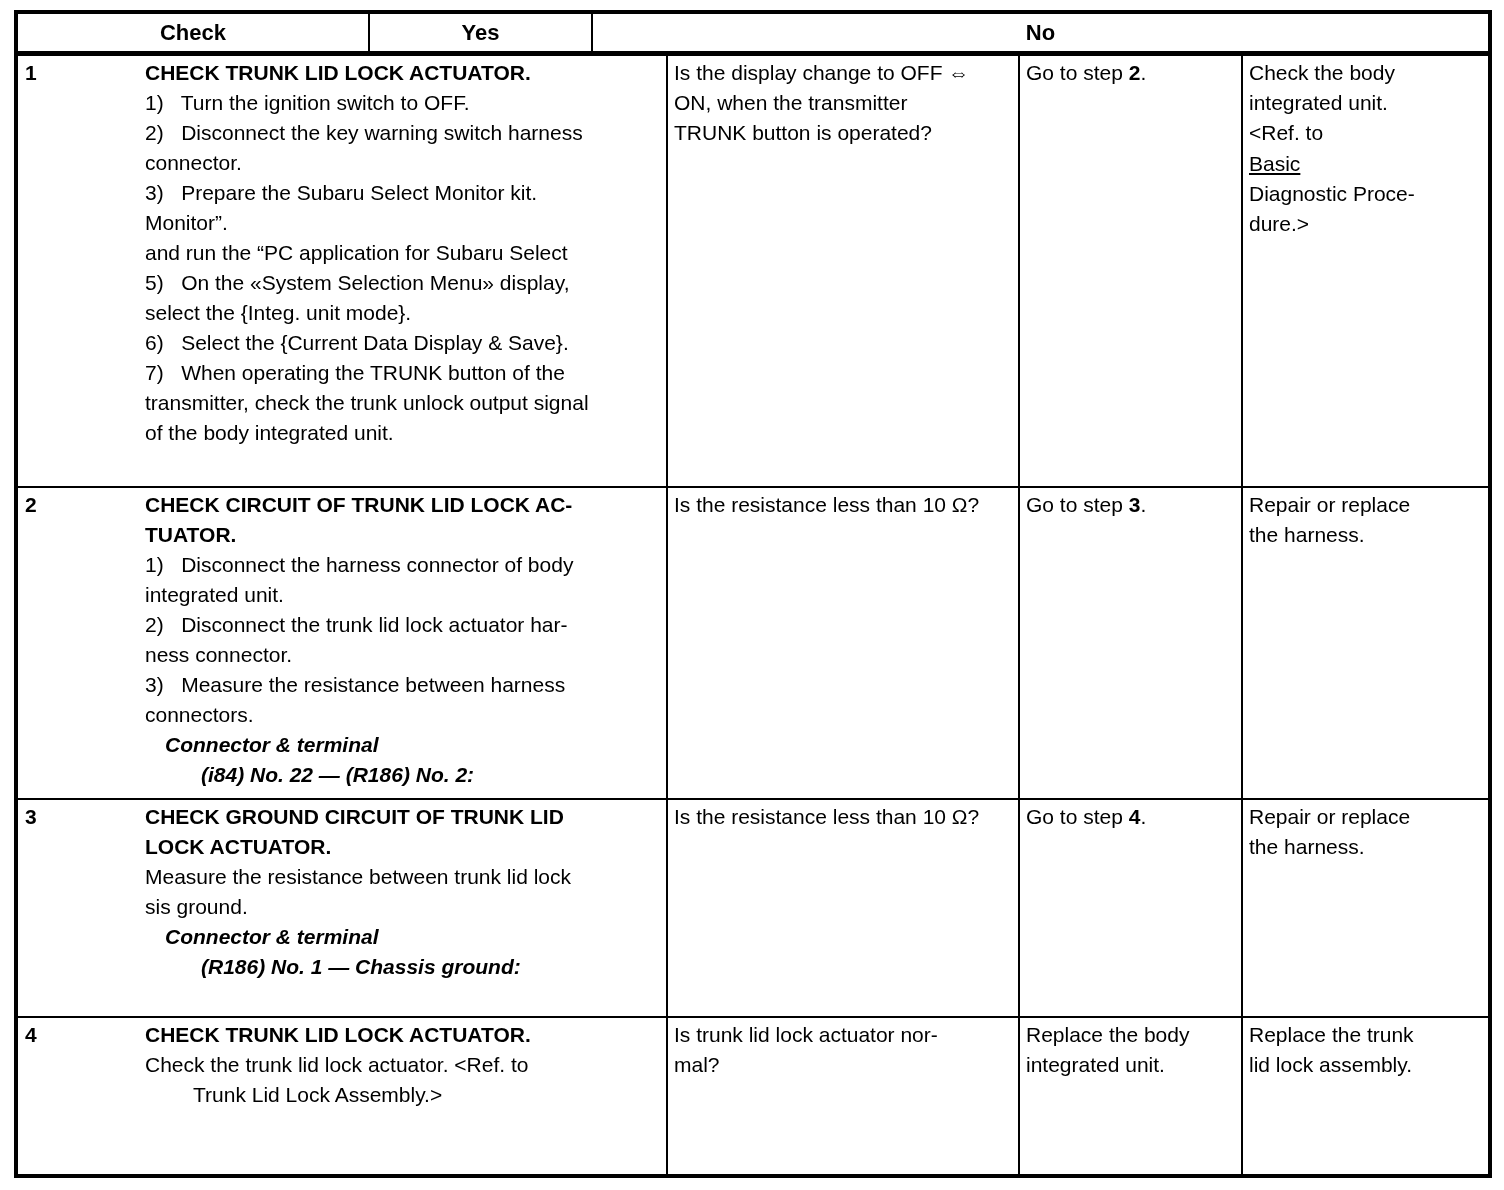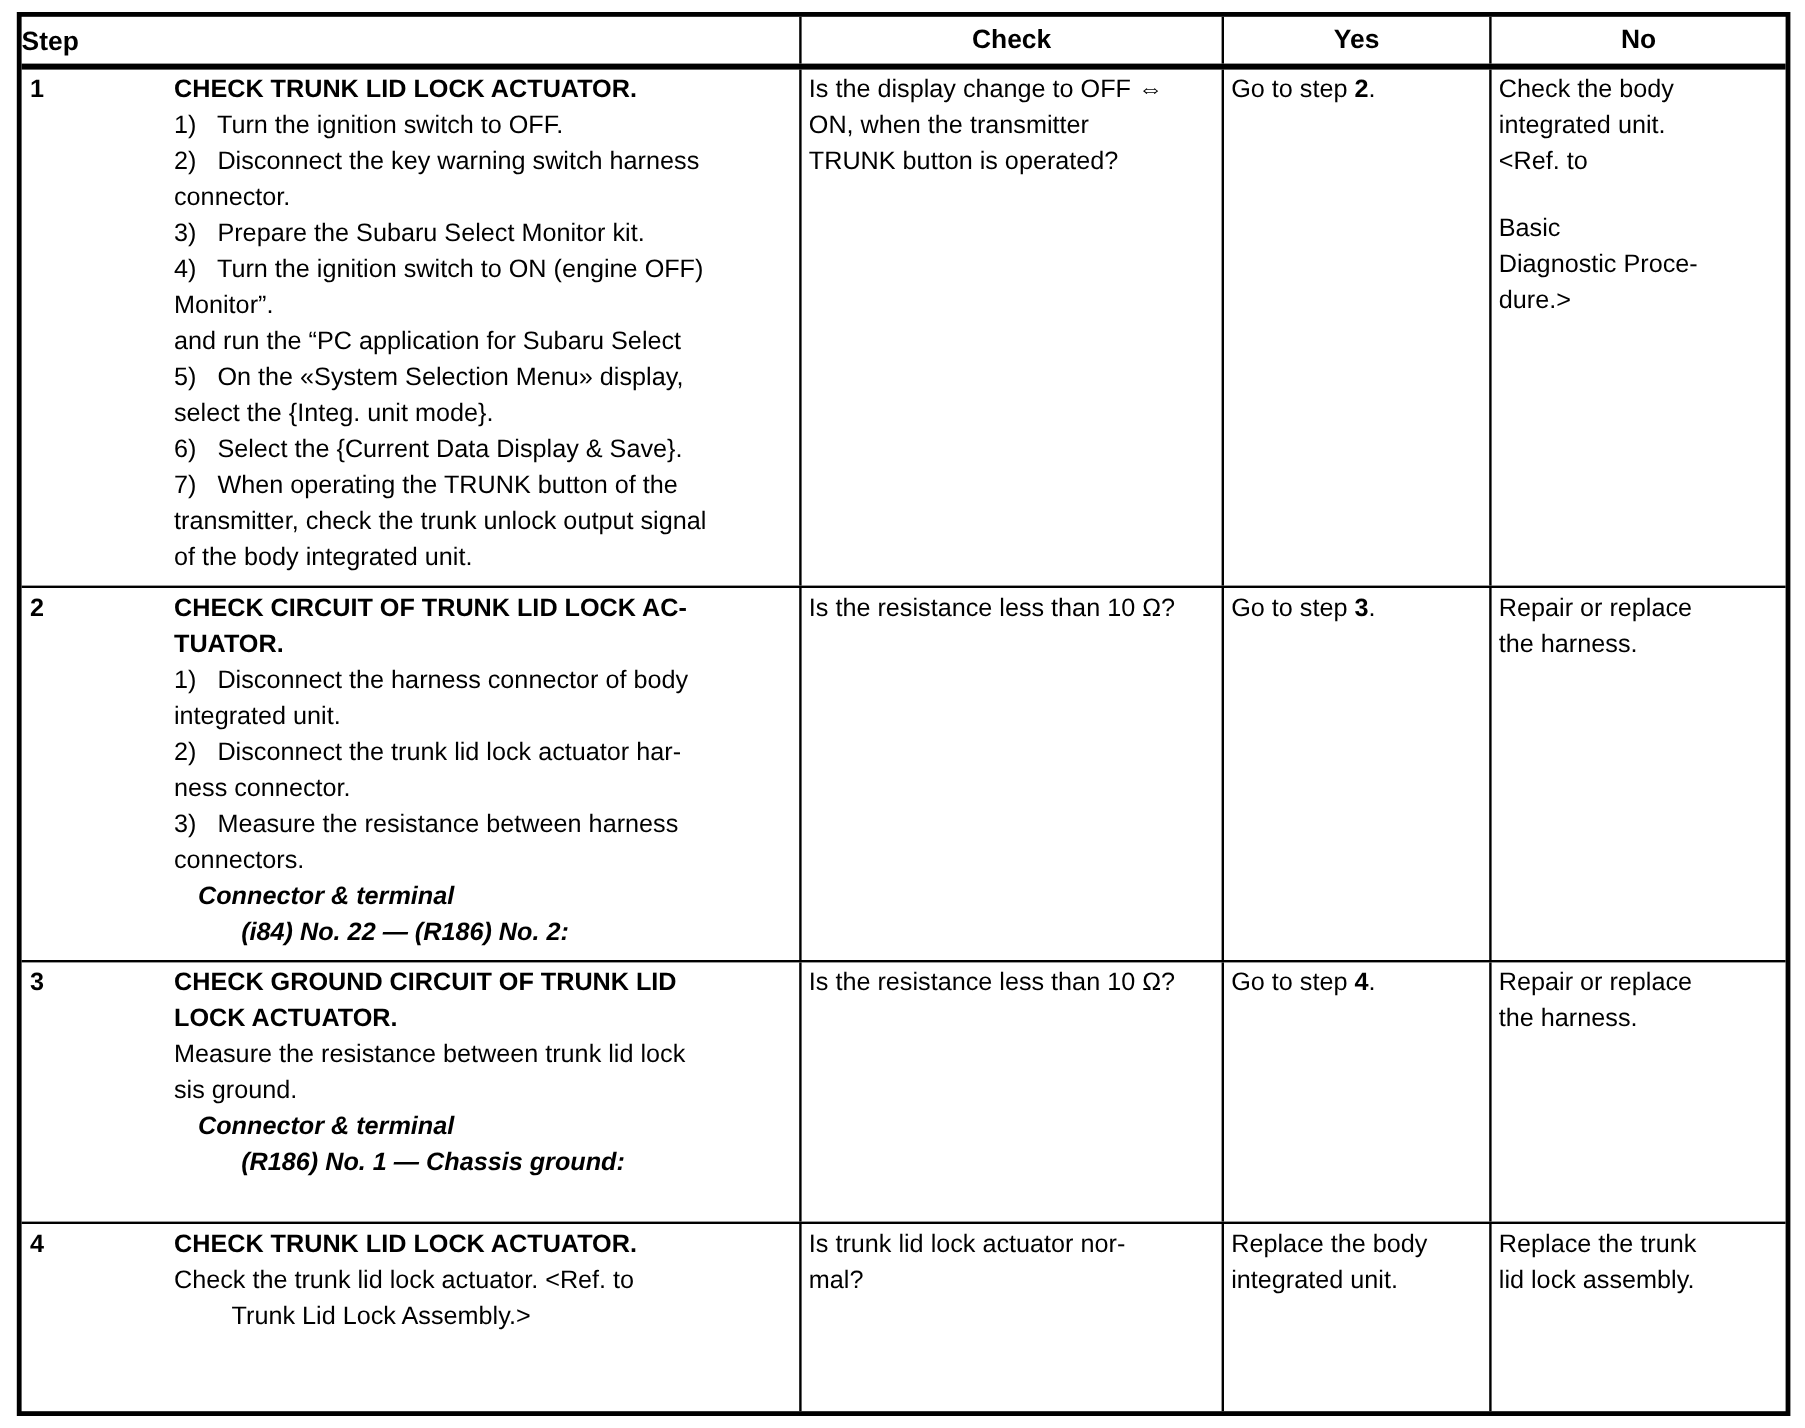--- a/index.html
+++ b/index.html
@@ -64,45 +64,43 @@
     box-sizing: border-box;
     padding-left: 7px;
     font-weight: bold;
   }
   .stepcol { flex: 1; padding-right: 6px; }
   .ln { white-space: pre-wrap; }
   .ln.title { font-weight: bold; }
   .ln.ct { font-weight: bold; font-style: italic; margin-left: 20px; }
   .ln.cv { font-weight: bold; font-style: italic; margin-left: 56px; }
   .ln.ind { margin-left: 48px; }
-  .ln.gap { margin-top: 26px; }
+  .ln.gap { margin-top: 1px; text-decoration: underline; }
   .ln b { font-weight: bold; }
 </style>
 </head>
 <body>
 
 <div class="page">
   <div class="dtable">
     <div class="hrow">
-      <div class="hcell c-step">Step</div>
       <div class="hcell c-check">Check</div>
       <div class="hcell c-yes">Yes</div>
       <div class="hcell c-no">No</div>
     </div>
     <div class="tbody">
   <div class="row">
     <div class="cell c-step">
       <div class="numcol">1</div>
       <div class="stepcol">
               <div class="ln title">CHECK TRUNK LID LOCK ACTUATOR.</div>
               <div class="ln">1)   Turn the ignition switch to OFF.</div>
               <div class="ln">2)   Disconnect the key warning switch harness</div>
               <div class="ln">connector.</div>
               <div class="ln">3)   Prepare the Subaru Select Monitor kit.</div>
-              <div class="ln">4)   Turn the ignition switch to ON (engine OFF)</div>
               <div class="ln">Monitor”.</div>
               <div class="ln">and run the “PC application for Subaru Select</div>
               <div class="ln">5)   On the «System Selection Menu» display,</div>
               <div class="ln">select the {Integ. unit mode}.</div>
               <div class="ln">6)   Select the {Current Data Display &amp; Save}.</div>
               <div class="ln">7)   When operating the TRUNK button of the</div>
               <div class="ln">transmitter, check the trunk unlock output signal</div>
               <div class="ln">of the body integrated unit.</div>
             </div>
     </div>

